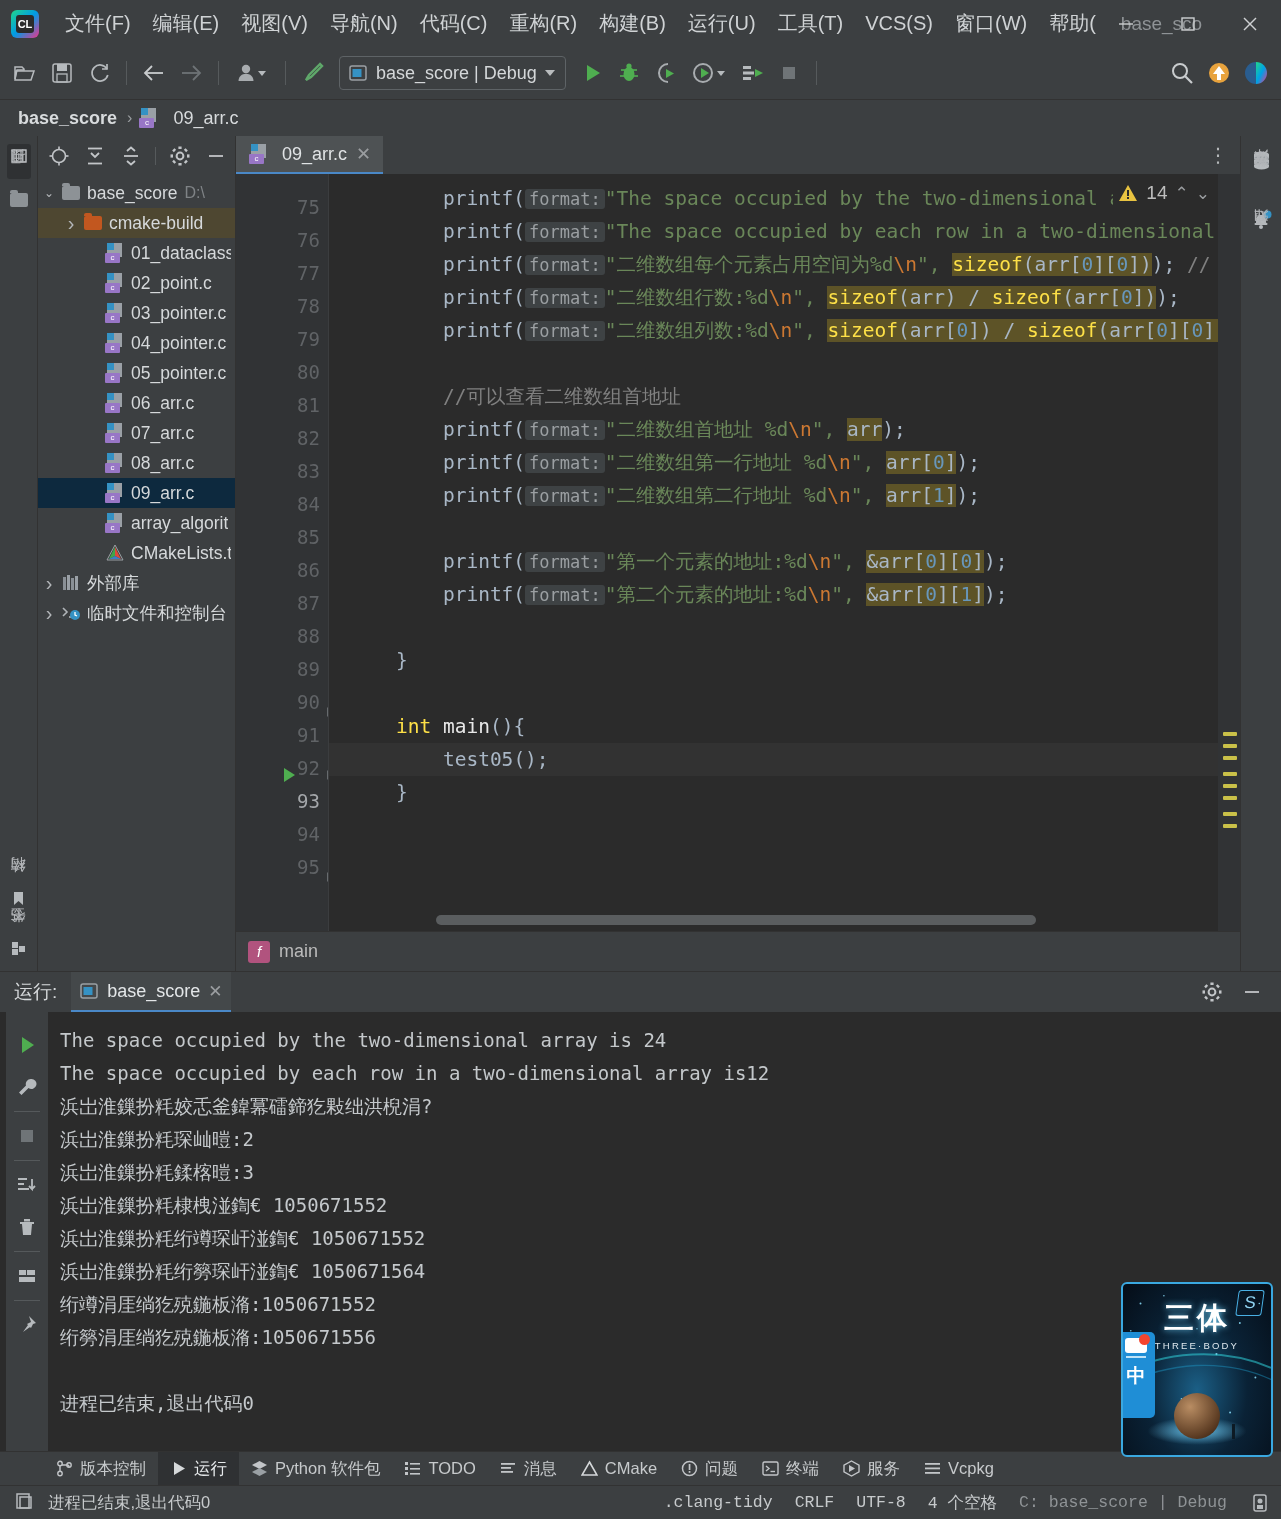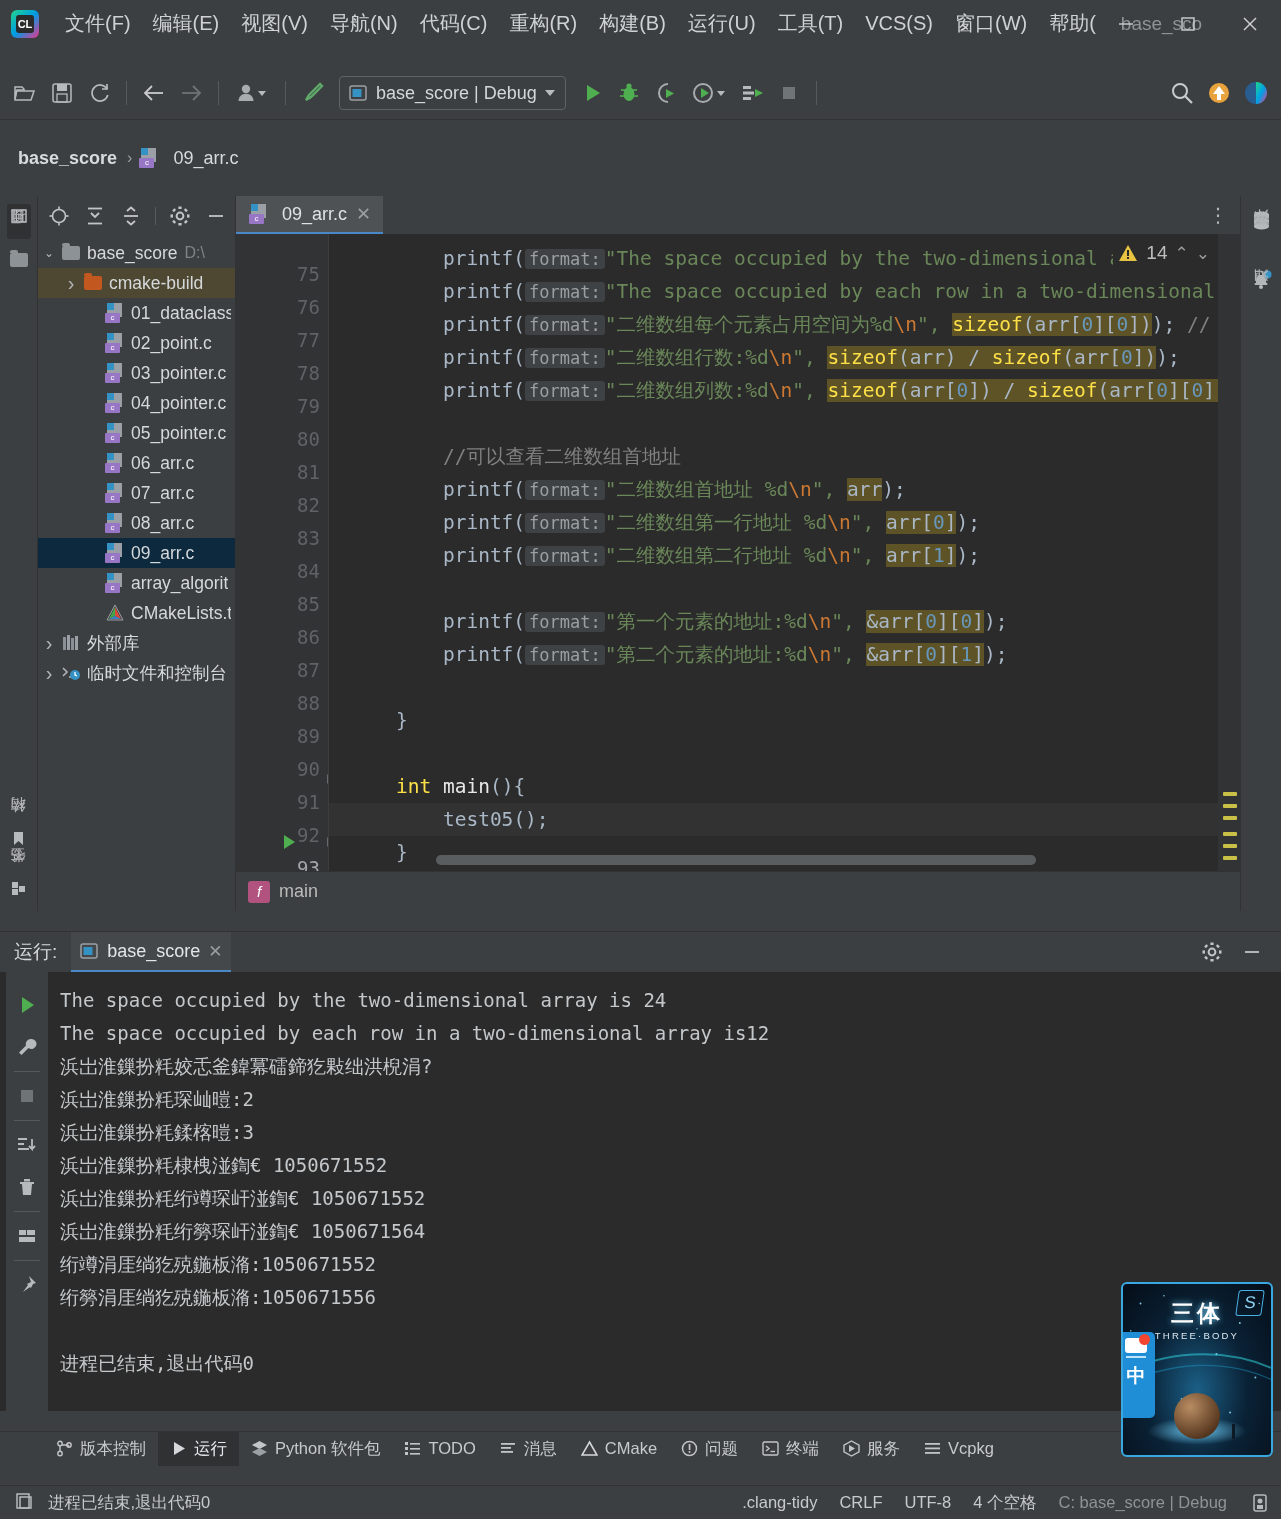--- a/index.html
+++ b/index.html
@@ -3,21 +3,21 @@
 <meta charset="utf-8">
 <style>
   * { box-sizing: border-box; margin:0; padding:0; }
   html,body{
     width:1281px; height:1519px; overflow:hidden;
     background:#3c3f41;
     font-family:"Liberation Sans", sans-serif;
     color:#bbbbbb;
     -webkit-font-smoothing: antialiased;
   }
-  .app{ position:relative; width:1281px; height:1519px; display:flex; flex-direction:column; background:#3c3f41;gap:20px; }
+  .app{ position:relative; width:1281px; height:1519px; display:flex; flex-direction:column; background:#3c3f41; }
 
   
   .menubar{
     height:47px; background:#3c3f41; display:flex; align-items:center;
     padding-left:10px; flex:0 0 47px; position:relative;
   }
   .cl-logo{ width:30px; height:30px; margin-right:14px; position:relative; flex:0 0 30px;}
   .cl-logo svg{ display:block; }
   .menu-item{
     font-size:20px; color:#cfd2d4; padding:4px 11px; white-space:nowrap; cursor:default;
@@ -101,21 +101,21 @@
     display:flex; align-items:center; gap:7px; padding:0 10px 0 12px; background:#4e5254;
     border-bottom:2px solid #4a88c7; font-size:18px; color:#e0e3e5; min-width:0;
   }
   .tab .x{ color:#9a9da0; font-size:18px; padding:0 2px;}
   .tabs-right{ margin-left:auto; display:flex; align-items:center; gap:10px; padding-right:10px;}
   .kebab{ color:#b5b8ba; font-size:20px; letter-spacing:2px;}
 
   .editorwrap{ flex:1 1 auto; position:relative; display:flex; min-height:0; background:#2b2b2b; overflow:hidden;}
   .gutter{
     width:92px; flex:0 0 92px; background:#313335; color:#606366; font-family:"DejaVu Sans Mono", monospace;
-    font-size:19px; padding-top:24px; text-align:right; position:relative;
+    font-size:19px; padding-top:17px; text-align:right; position:relative;
   }
   .gline{ height:33px; line-height:33px; padding-right:8px; position:relative; }
   .gline .runarrow{ position:absolute; left:46px; top:9px; color:#4fae50; font-size:16px;}
   .fold{ position:absolute; right:-13px; top:9px; width:15px; height:15px; }
   .codearea{
     flex:1 1 auto; position:relative; overflow:hidden; background:#2b2b2b;
     font-family:"DejaVu Sans Mono", monospace; font-size:19.5px; padding-top:8px;
     border-left:1px solid #3b3d3f;
   }
   .cline{ height:33px; line-height:33px; white-space:pre; padding-left:20px; }
@@ -192,32 +192,32 @@
   }
   .bb-item{ display:flex; align-items:center; gap:7px; padding:0 12px; height:34px; font-size:16.5px; color:#c7cacc;}
   .bb-item.sel{ background:#2f3133; color:#e6e9eb;}
 
   
   .statusbar{
     height:34px; flex:0 0 34px; background:#3c3f41; display:flex; align-items:center; padding:0 10px 0 14px;
     font-size:16.5px; color:#c7cacc; gap:0; border-top:1px solid #323232;
   }
   .sb-left{ display:flex; align-items:center; gap:14px;}
-  .sb-right{ margin-left:auto; display:flex; align-items:center; gap:22px;}
+  .sb-right{ margin-left:auto; display:flex; align-items:center; gap:22px;font-family:Liberation Mono, monospace;}
   .sb-dim{ color:#8f9396;}
 
   
   .ime{
     position:absolute; right:8px; bottom:62px; width:152px; height:175px; z-index:40;
     border:2px solid #3aa8e0; border-radius:6px; overflow:hidden;
     background:radial-gradient(ellipse at 50% 62%, #1b5f86 0%, #0a2236 48%, #050d17 100%);
   }
   .ime-stars{ position:absolute; inset:0; }
   .ime-logo{ position:absolute; top:14px; left:0; right:0; text-align:center; color:#fff; }
-  .ime-logo .cn{ font-size:23px; font-weight:bold; letter-spacing:3px; text-shadow:0 0 6px #69c8f0;}
+  .ime-logo .cn{ font-size:30px; font-weight:bold; letter-spacing:3px; text-shadow:0 0 6px #69c8f0;}
   .ime-logo .en{ font-size:9.5px; letter-spacing:2.2px; color:#dfe8ee; margin-top:1px;}
   .ime-badge{ position:absolute; top:6px; right:8px; width:26px;height:26px; border:1px solid #49b0e4;
               color:#8fd3f2; font-size:17px; display:flex;align-items:center;justify-content:center; border-radius:3px;
               transform:skewX(-8deg);}
   .ime-tab{
     position:absolute; left:-6px; top:48px; width:38px; height:86px; background:#1f8ed6; border-radius:5px;
     display:flex; flex-direction:column; align-items:center; padding-top:6px; gap:3px;
   }
   .ime-tab .dot{ width:22px;height:15px;background:#fff;border-radius:3px; position:relative;}
   .ime-tab .dot:after{content:"";position:absolute;right:-3px;top:-4px;width:11px;height:11px;background:#f3452f;border-radius:50%;}

